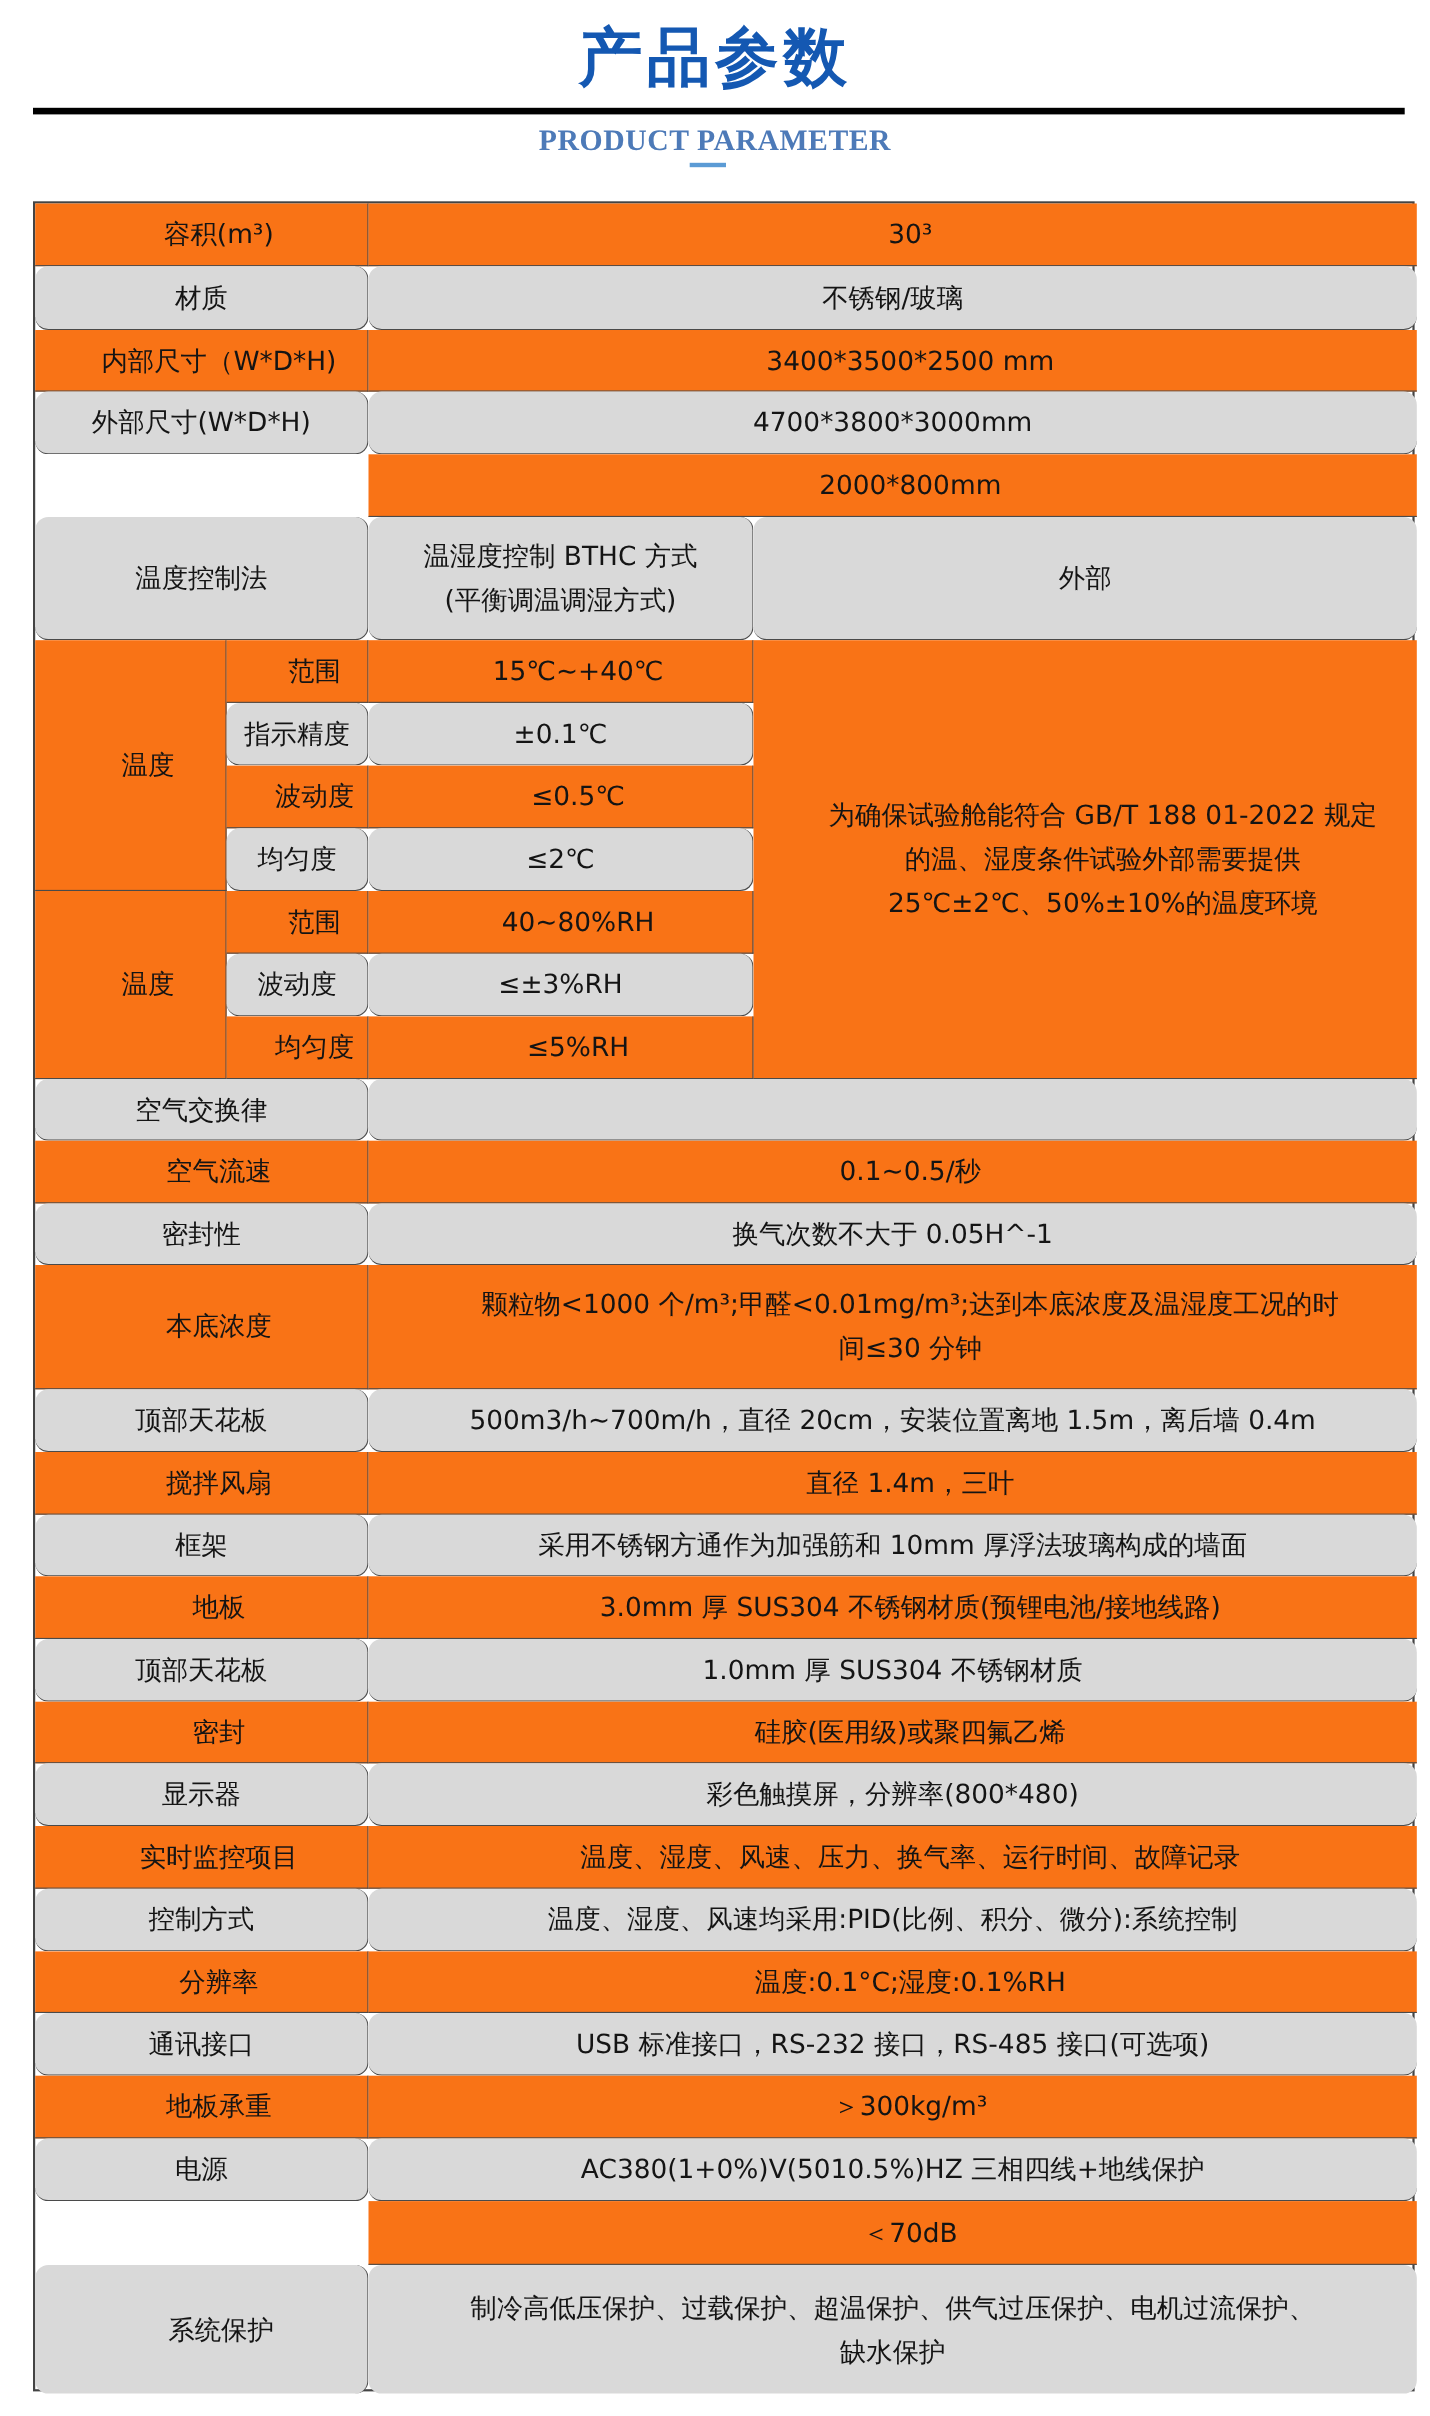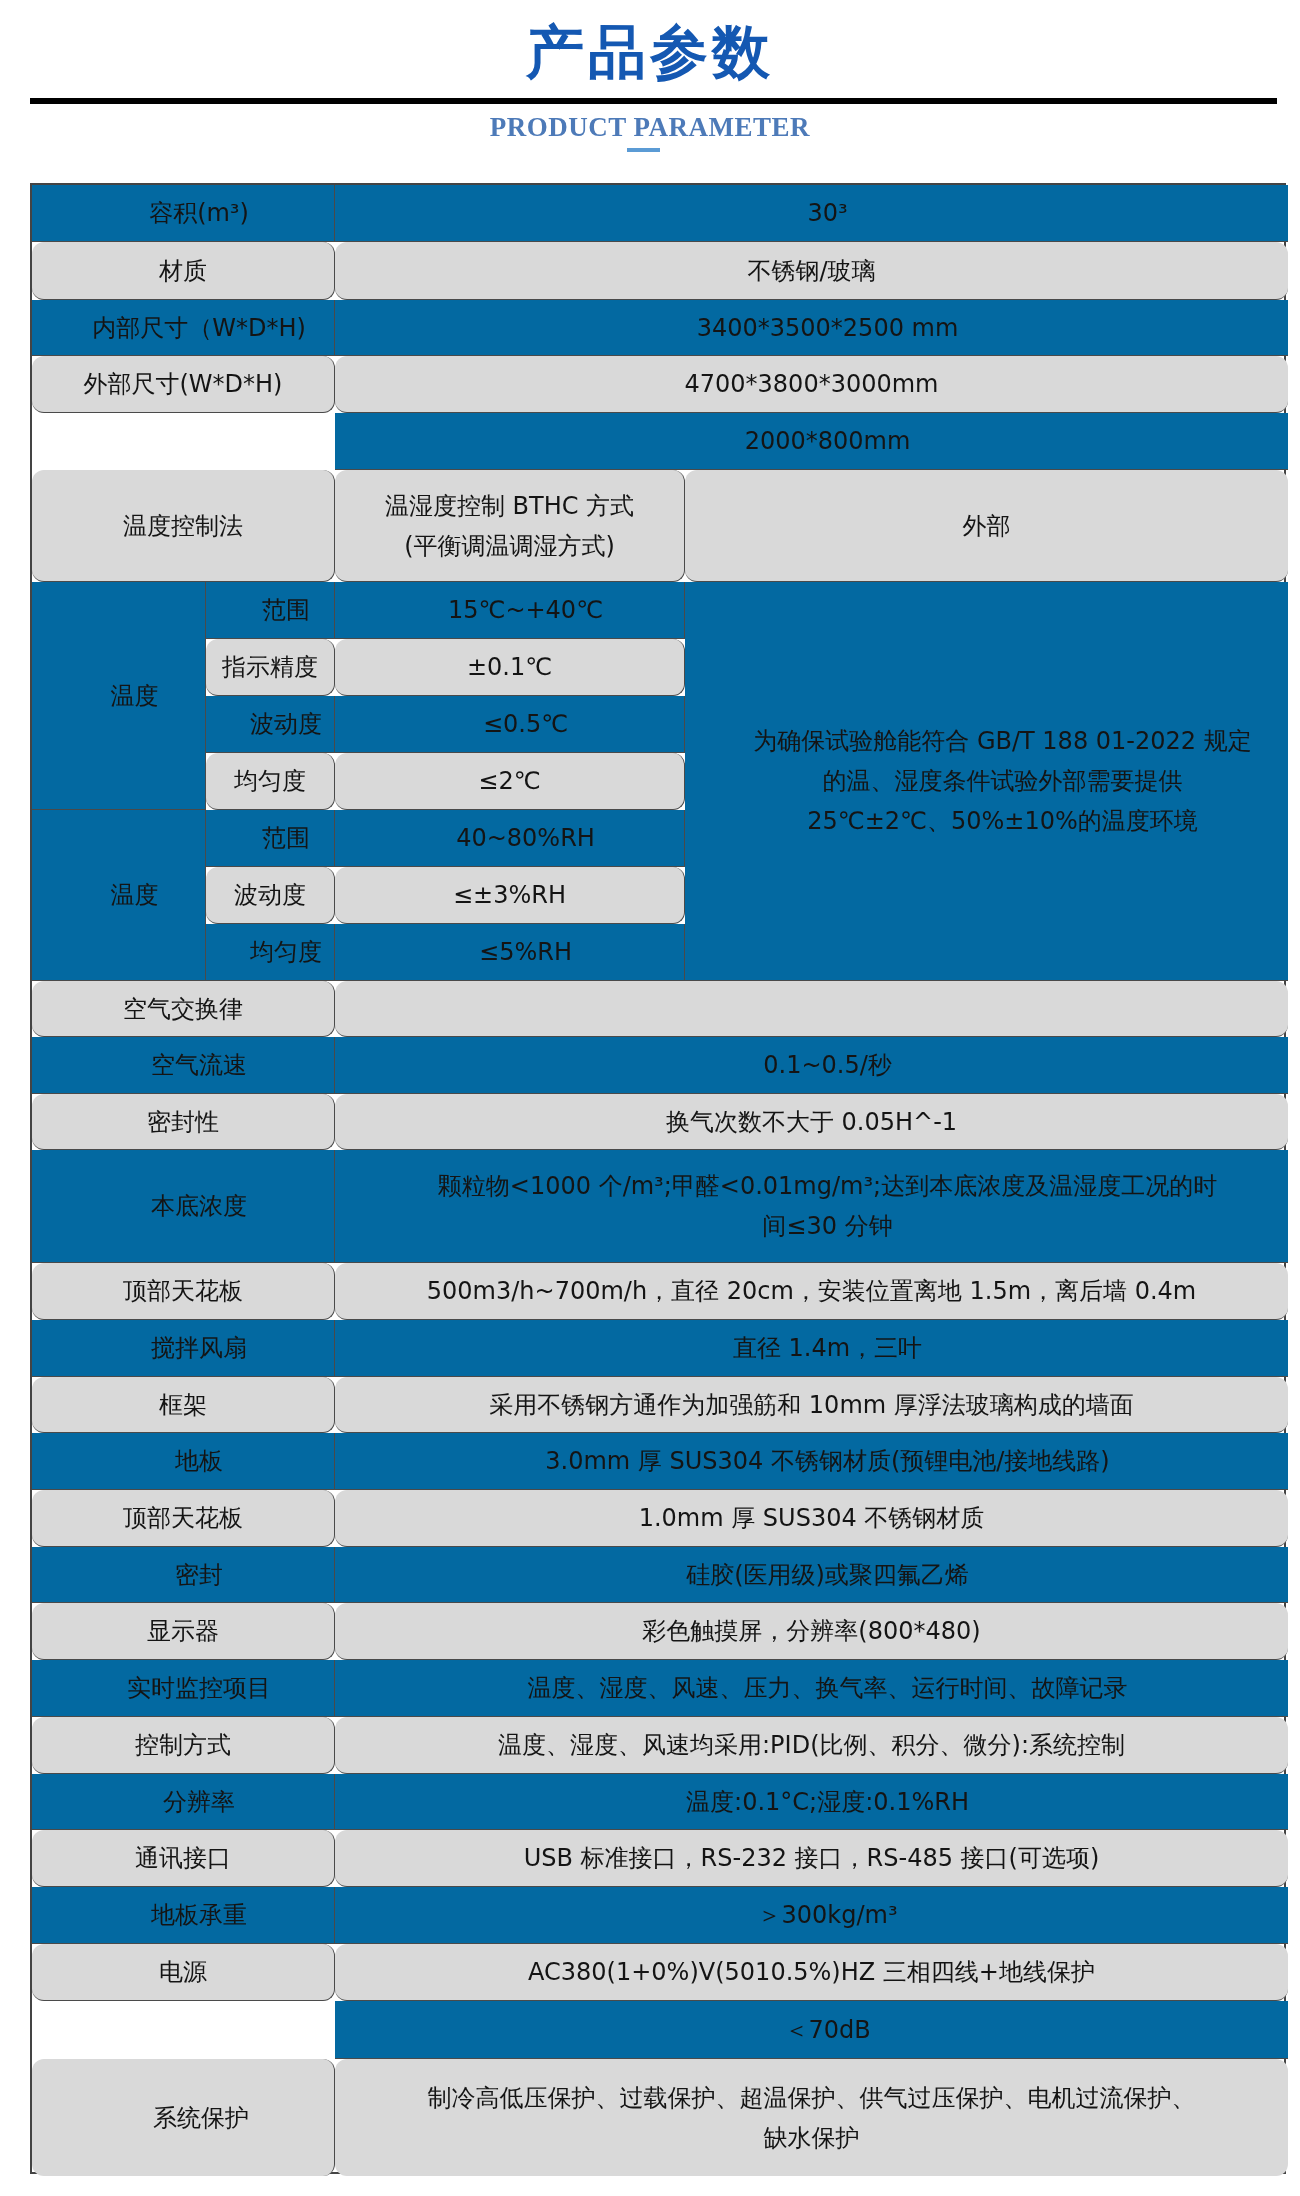--- a/index.html
+++ b/index.html
@@ -7,21 +7,21 @@
   .title{position:absolute;left:0;width:1300px;top:16px;text-align:center;font-size:58px;font-weight:bold;color:#1458b2;letter-spacing:4px;line-height:72px;font-family:"DejaVu Sans",sans-serif;}
   .title-bar{position:absolute;left:30px;top:98px;width:1247px;height:6px;background:#000;}
   .subtitle{position:absolute;left:0;width:1300px;top:110px;text-align:center;font-family:"Liberation Serif","DejaVu Serif",serif;font-weight:bold;font-size:27px;line-height:34px;color:#4d7ab8;letter-spacing:0.5px;}
   .subtitle-dash{position:absolute;left:627px;top:148px;width:33px;height:4px;background:#5b9bd5;}
   .grid{position:absolute;left:30px;top:183px;width:1256px;height:1991px;display:grid;
     grid-template-columns:174px 129px 350px 603px;
     grid-template-rows:57px 58px 56px 57px 57px 112px 57px 57px 57px 57px 57px 57px 57px 56px 57px 56px 113px 57px 57px 56px 57px 57px 56px 57px 57px 57px 56px 57px 57px 57px 58px 117px;
     border:2px solid #444;box-sizing:border-box;background:#fff;}
   .c{border-right:1.5px solid #4a4a4a;border-bottom:1.5px solid #4a4a4a;box-sizing:border-box;display:flex;align-items:center;justify-content:center;text-align:center;font-size:24px;line-height:40px;padding:0 4px;white-space:normal;}
   .g{background:#d9d9d9;border-radius:12px;}
-  .w{background:#0369a1;padding-left:36px;}
+  .w{background:#f97316;padding-left:36px;}
   .lastcol{border-right:none;}
   .lastrow{border-bottom:none;}
   .two{flex-direction:column;}
   .two span{display:block;}
 </style>
 </head>
 <body>
 
 <div class="title">产品参数</div>
 <div class="title-bar"></div>

